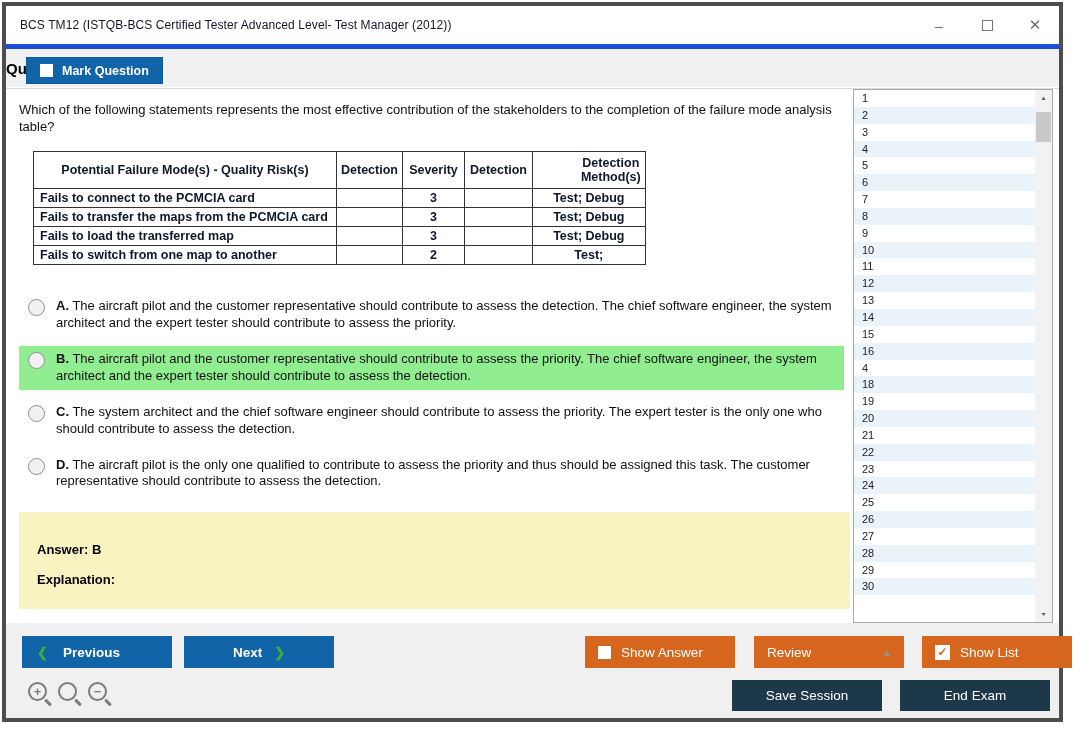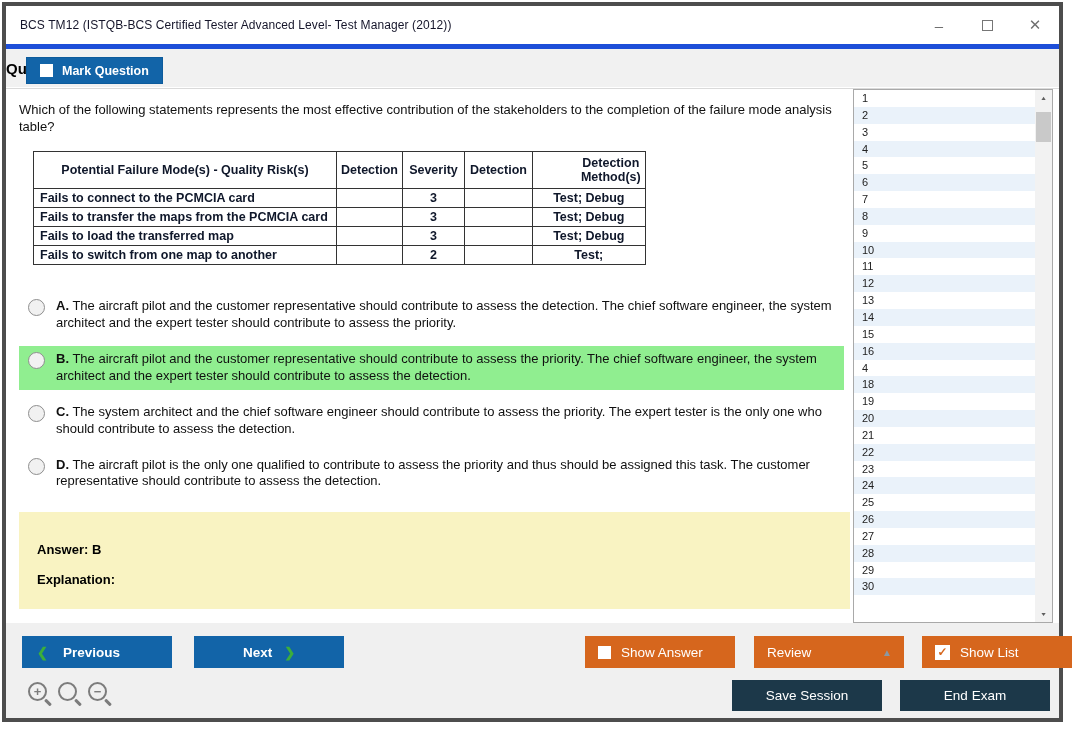--- a/index.html
+++ b/index.html
@@ -73,21 +73,21 @@
   .sb-thumb { position:absolute; left:1px; top:22px; width:15px; height:30px; background:#c9c9c9; cursor:pointer; }
 
   
   .footer { position:absolute; left:0; right:0; bottom:0; height:95px; background:#f0f0f0; }
   .fbtn { position:absolute; height:32px; width:150px; display:flex; align-items:center; font-size:13.5px; color:#fff; cursor:pointer; }
   .btn-blue { background:#1264a8; font-weight:bold; }
   .btn-orange { background:#d6661d;margin-left:22px; }
   .btn-navy { background:#1c3849; height:31px; justify-content:center; }
   .chev { color:#3cae3c; font-weight:bold; font-size:13px; }
   .prev-btn { left:16px; top:13px; padding-left:15px; gap:15px; }
-  .next-btn { left:188px; top:13px; justify-content:center; gap:12px; }
+  .next-btn { left:178px; top:13px; justify-content:center; gap:12px; }
   .show-answer-btn { left:557px; top:13px; padding-left:13px; gap:10px; }
   .review-btn { left:726px; top:13px; padding-left:13px;gap:48px; }
   .review-arrow { margin-left:auto; margin-right:12px; color:#8a98a3; font-size:10px; }
   .show-list-btn { left:894px; top:13px; padding-left:13px; gap:10px; }
   .show-list-btn .checkbox-white { width:15px; height:15px; color:#d6661d; font-size:12px; font-weight:bold; }
   .save-btn { left:726px; top:57px; }
   .end-btn { left:894px; top:57px; }
 
   .zoom-tools { position:absolute; left:22px; top:59px; display:flex; gap:11px; align-items:center; }
   .mag { width:19px; height:19px; border:2.5px solid #7c7c7c; border-radius:50%; position:relative; display:inline-flex; align-items:center; justify-content:center; color:#7c7c7c; font-weight:bold; font-size:13px; line-height:1; cursor:pointer; }

